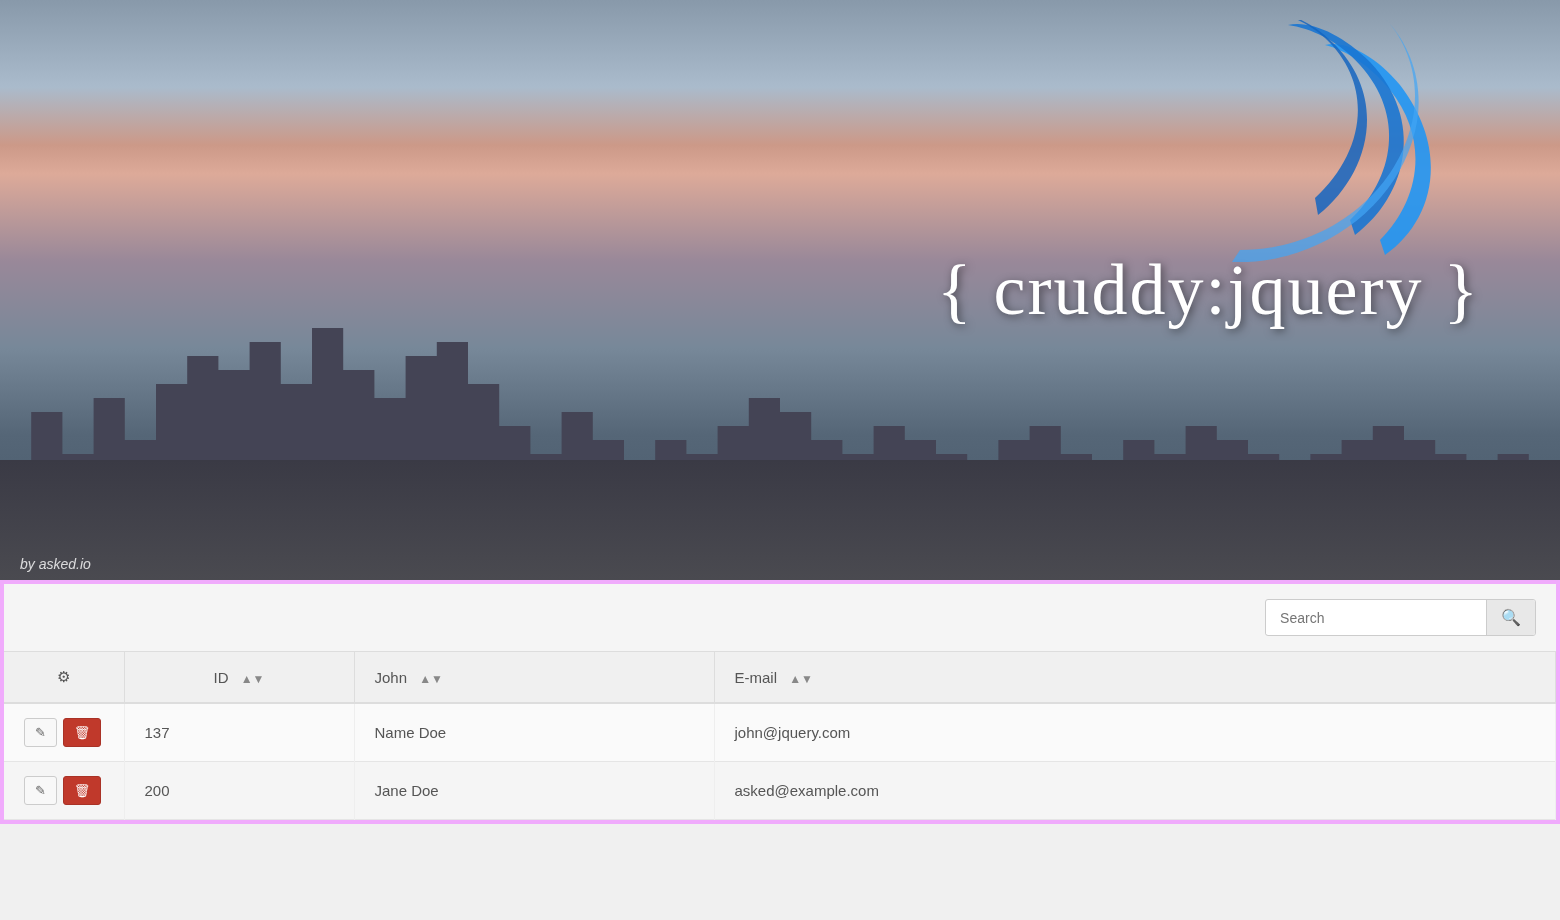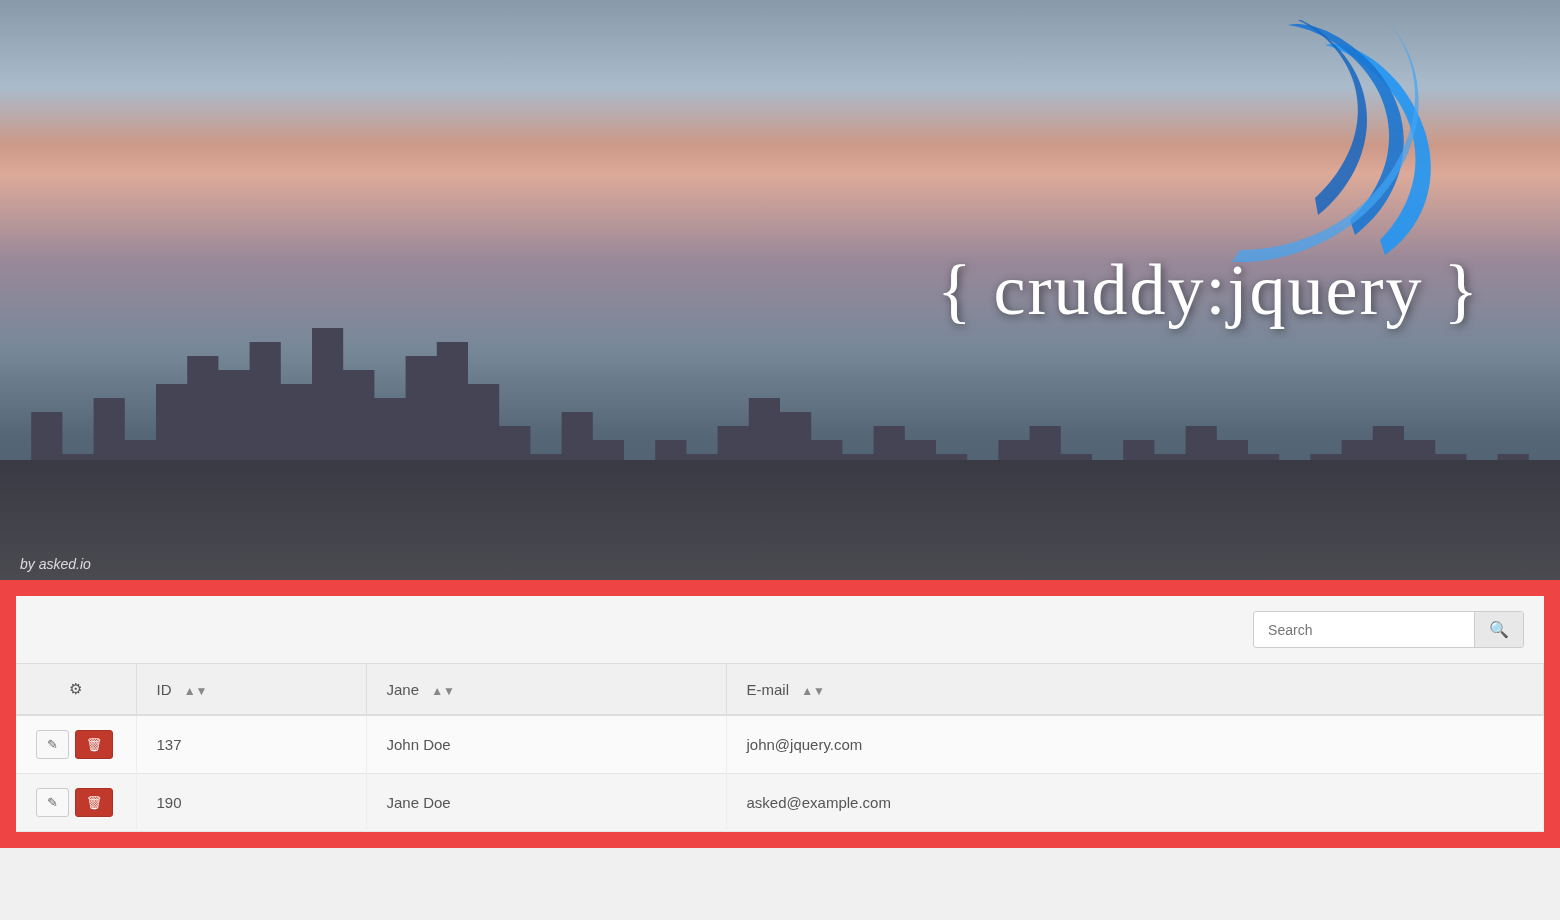--- a/index.html
+++ b/index.html
@@ -208,22 +208,22 @@
       position: absolute;
       bottom: 8px;
       left: 20px;
       color: rgba(255,255,255,0.8);
       font-size: 14px;
       font-style: italic;
     }
 
     
     .table-section {
-      background: #ef4444;
-      padding: 16px;
+      background: #f0abfc;
+      padding: 4px;
     }
 
     
     .search-row {
       display: flex;
       justify-content: flex-end;
       align-items: center;
       padding: 15px 20px;
       background: #f5f5f5;
       border-bottom: 1px solid #ddd;
@@ -279,20 +279,21 @@
       border-right: 1px solid #ddd;
     }
 
     .data-table th.settings-col {
       width: 120px;
       text-align: center;
     }
 
     .data-table th.id-col {
       width: 230px;
+      text-align: center;
     }
 
     .data-table th.name-col {
       width: 360px;
     }
 
     .data-table th.email-col {
       flex: 1;
     }
 
@@ -398,49 +399,49 @@
     <thead>
       <tr>
         <th class="settings-col">
           <span>⚙</span>
         </th>
         <th class="id-col">
           <span>ID</span>
           <span class="sort-icon">▲▼</span>
         </th>
         <th class="name-col">
-          <span>Jane</span>
+          <span>John</span>
           <span class="sort-icon">▲▼</span>
         </th>
         <th class="email-col">
           <span>E-mail</span>
           <span class="sort-icon">▲▼</span>
         </th>
       </tr>
     </thead>
     <tbody id="table-body">
 
     <tr>
       <td class="action-col">
         <div class="action-buttons">
           <button class="btn-edit" title="Edit">✎</button>
           <button class="btn-delete" title="Delete">🗑</button>
         </div>
       </td>
       <td>137</td>
-      <td>John Doe</td>
+      <td>Name Doe</td>
       <td>john@jquery.com</td>
     </tr>
         <tr>
       <td class="action-col">
         <div class="action-buttons">
           <button class="btn-edit" title="Edit">✎</button>
           <button class="btn-delete" title="Delete">🗑</button>
         </div>
       </td>
-      <td>190</td>
+      <td>200</td>
       <td>Jane Doe</td>
       <td>asked@example.com</td>
     </tr>
       </tbody>
   </table>
 
 </div>
 
 </body></html>

